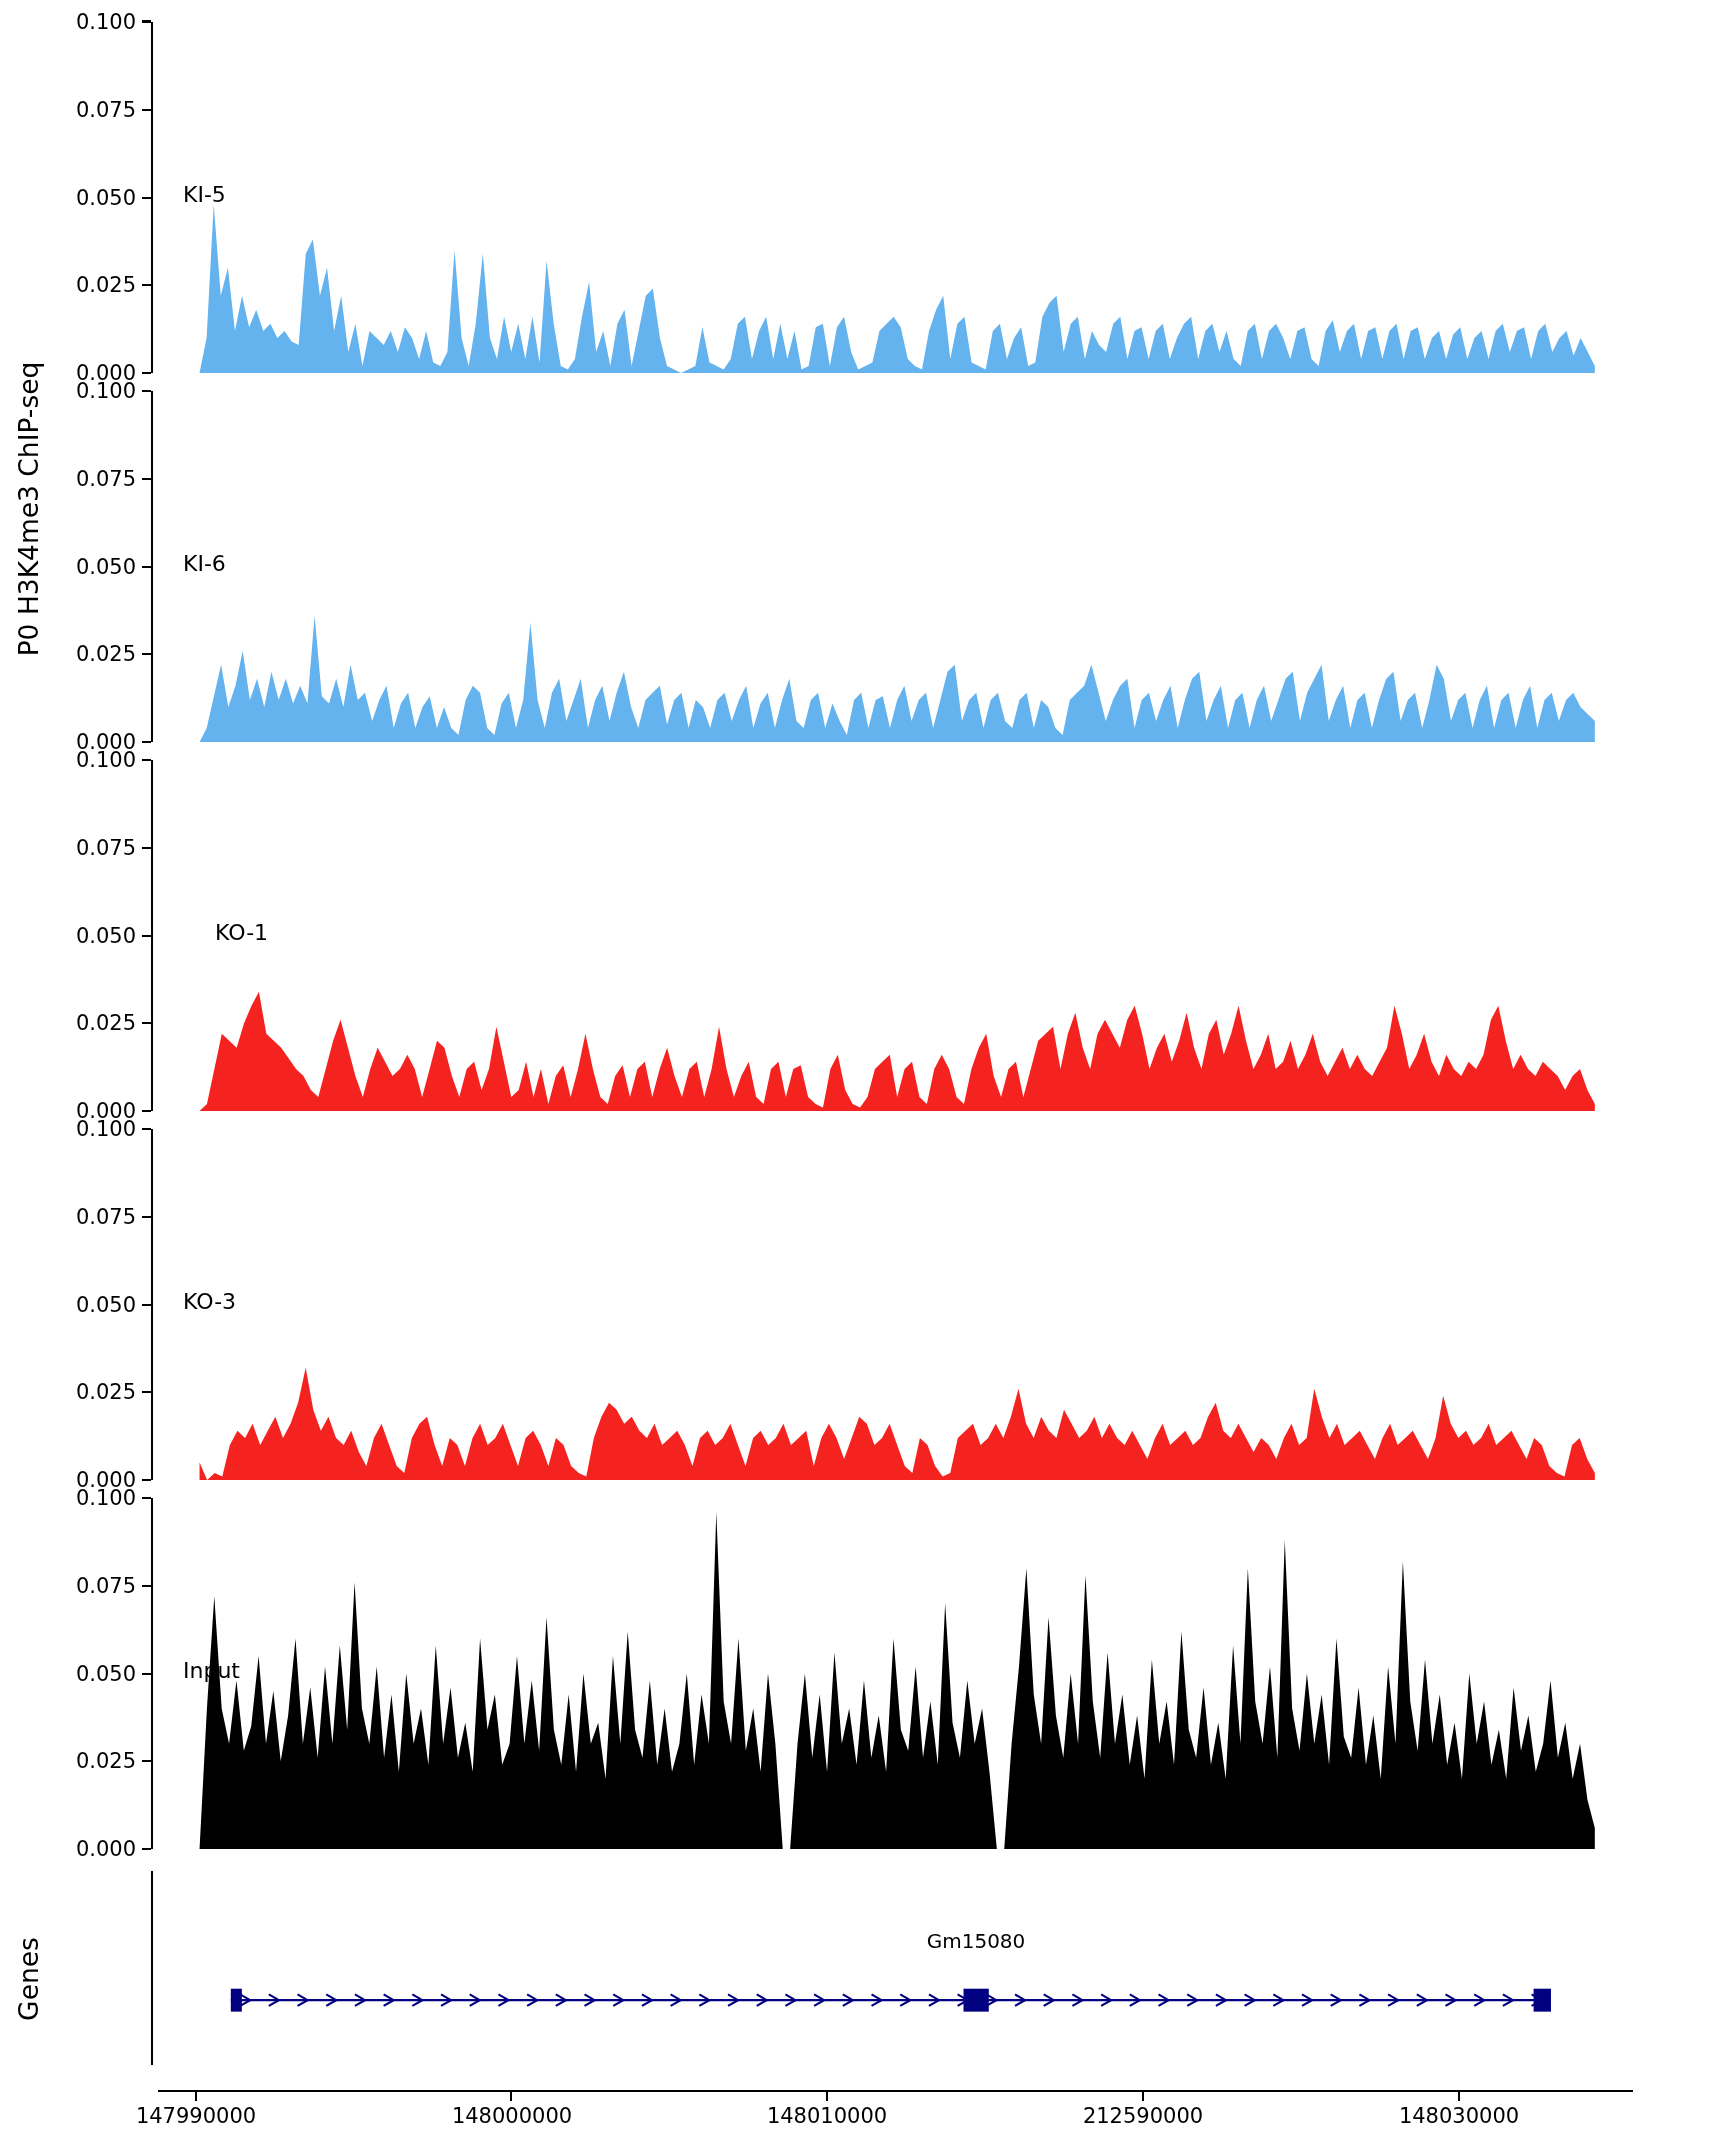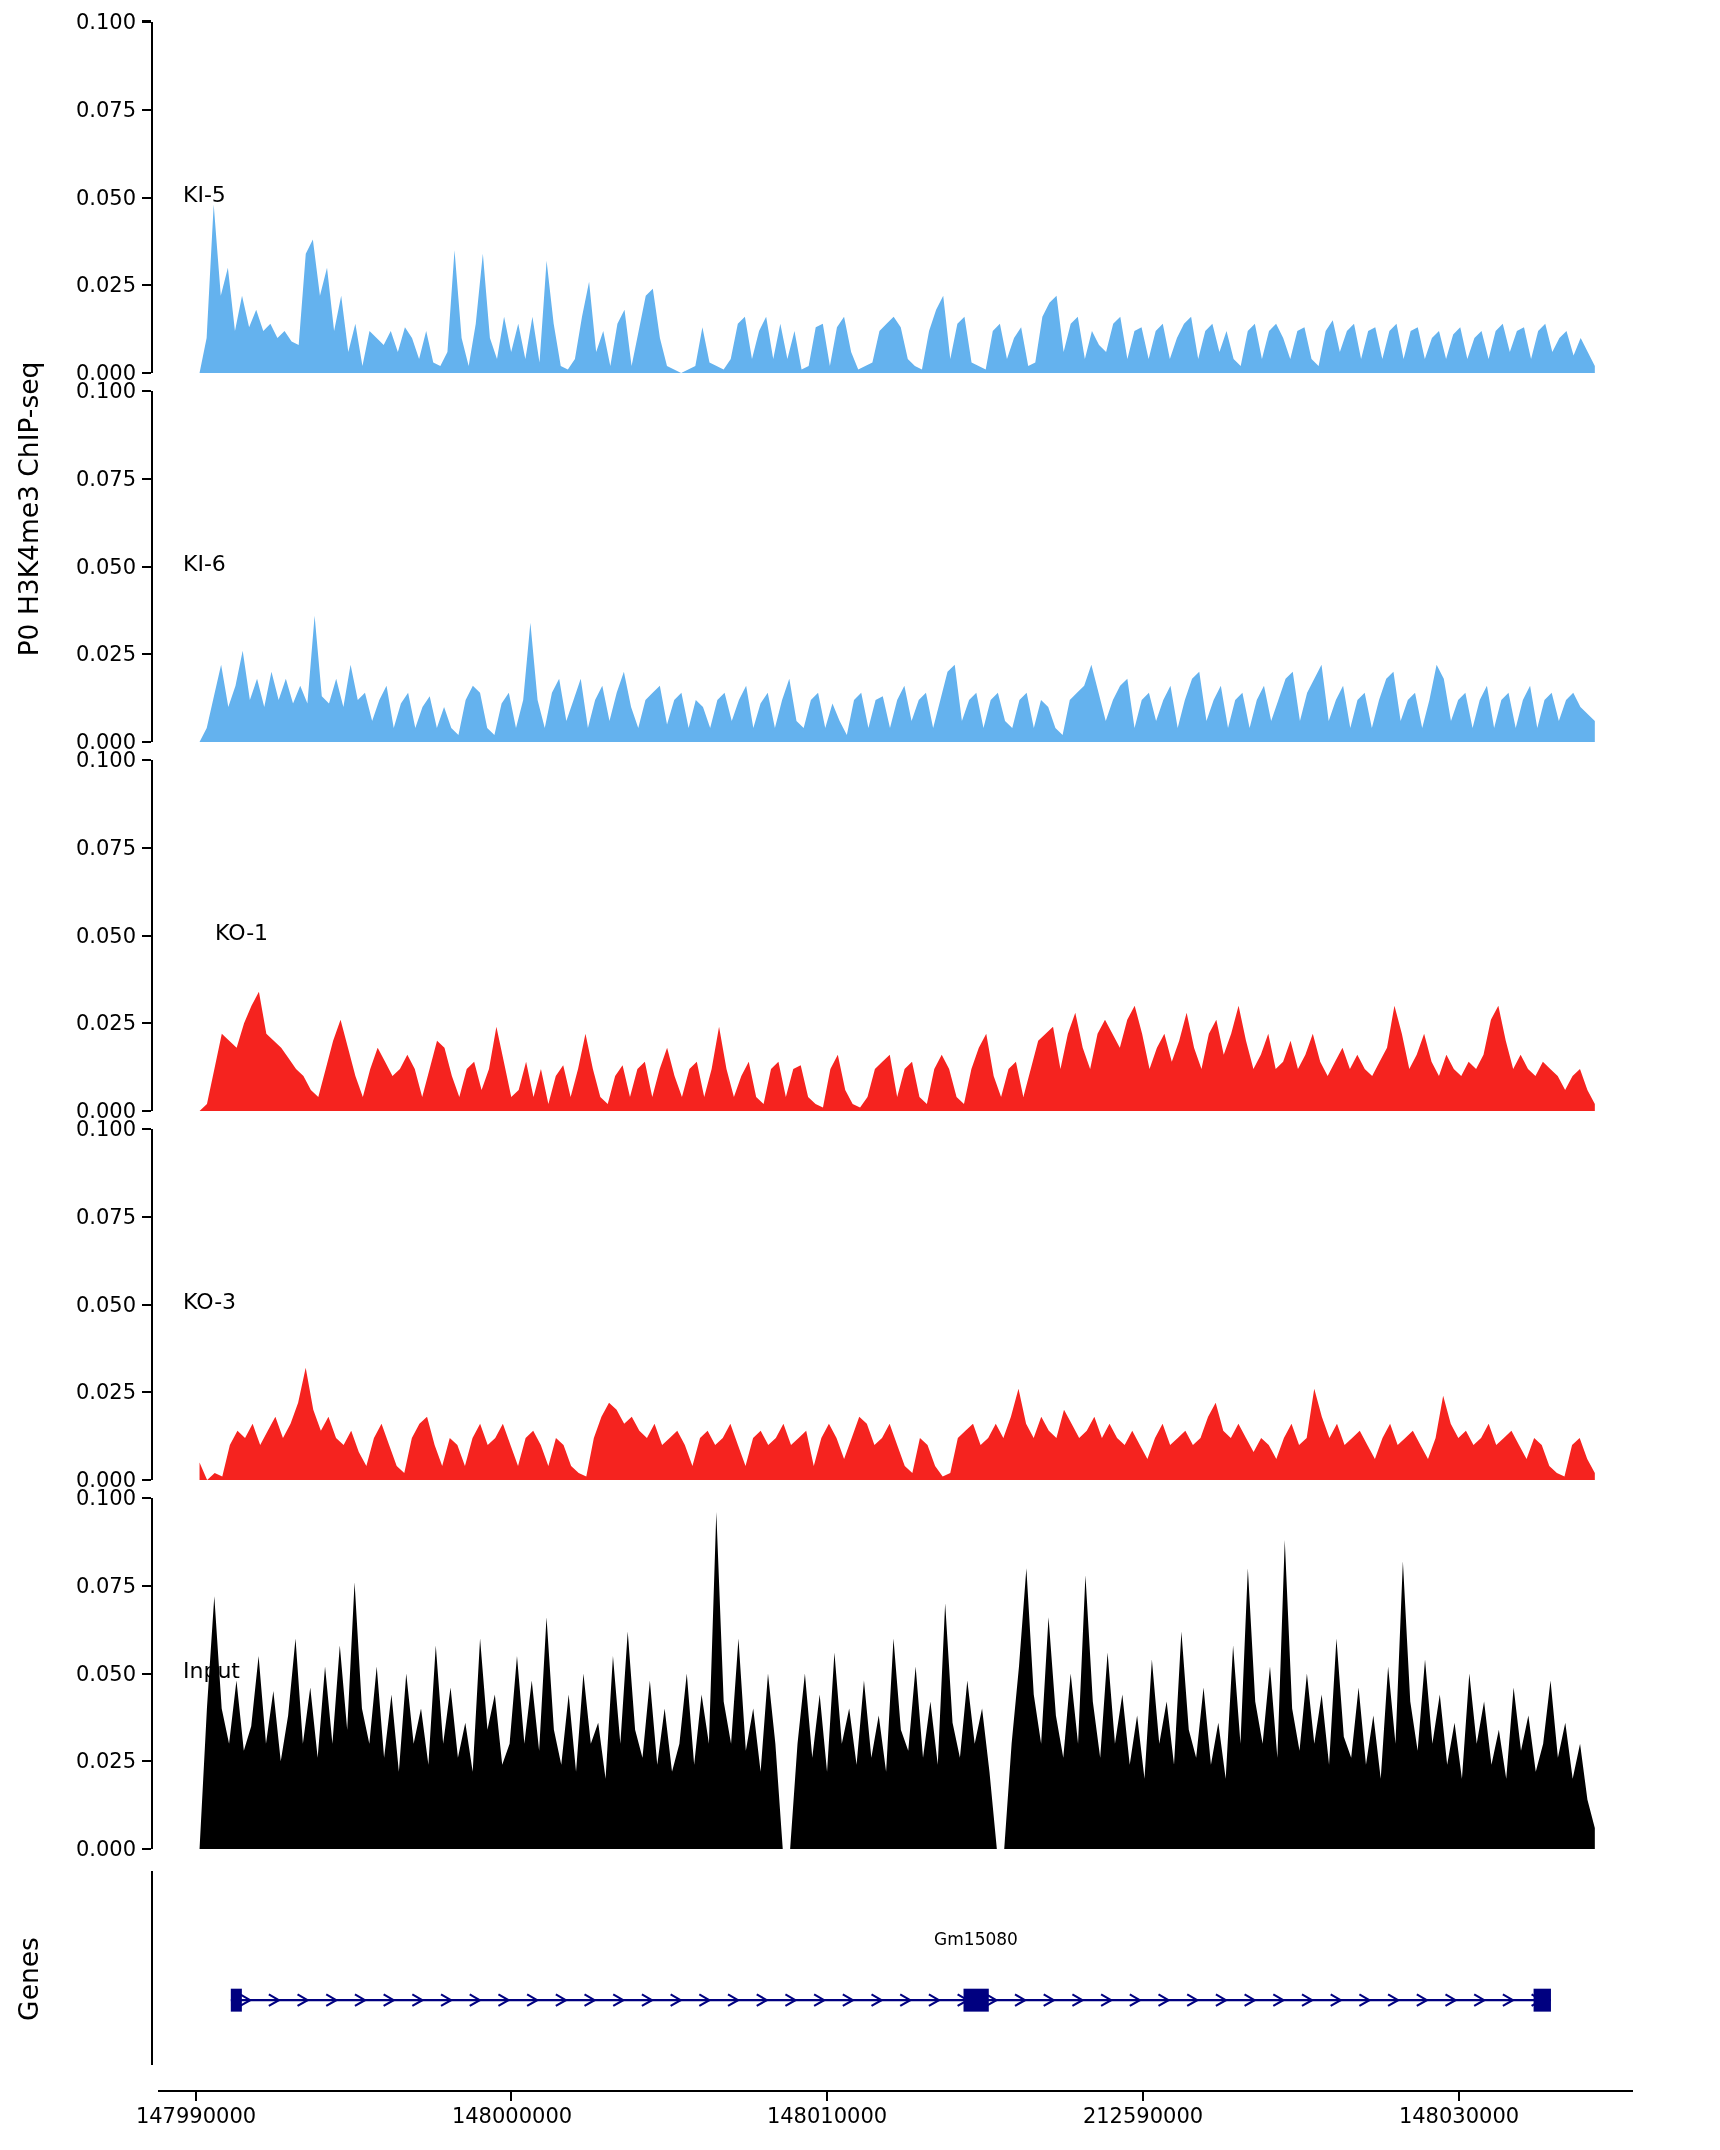--- a/index.html
+++ b/index.html
@@ -136,21 +136,21 @@
   #genes-axis-line {
     position: absolute;
     left: 151px;
     top: 7.2px;
     width: 2.2px;
     height: 194px;
     background: #000;
   }
   #gene-label {
     position: absolute;
-    font-size: 17px;
+    font-size: 20px;
     white-space: nowrap;
     transform: translateX(-50%);
   }
 </style>
 </head>
 <body>
 
 <div id="root">
 
   <div id="ylabel-global">P0 H3K4me3 ChIP-seq</div>

